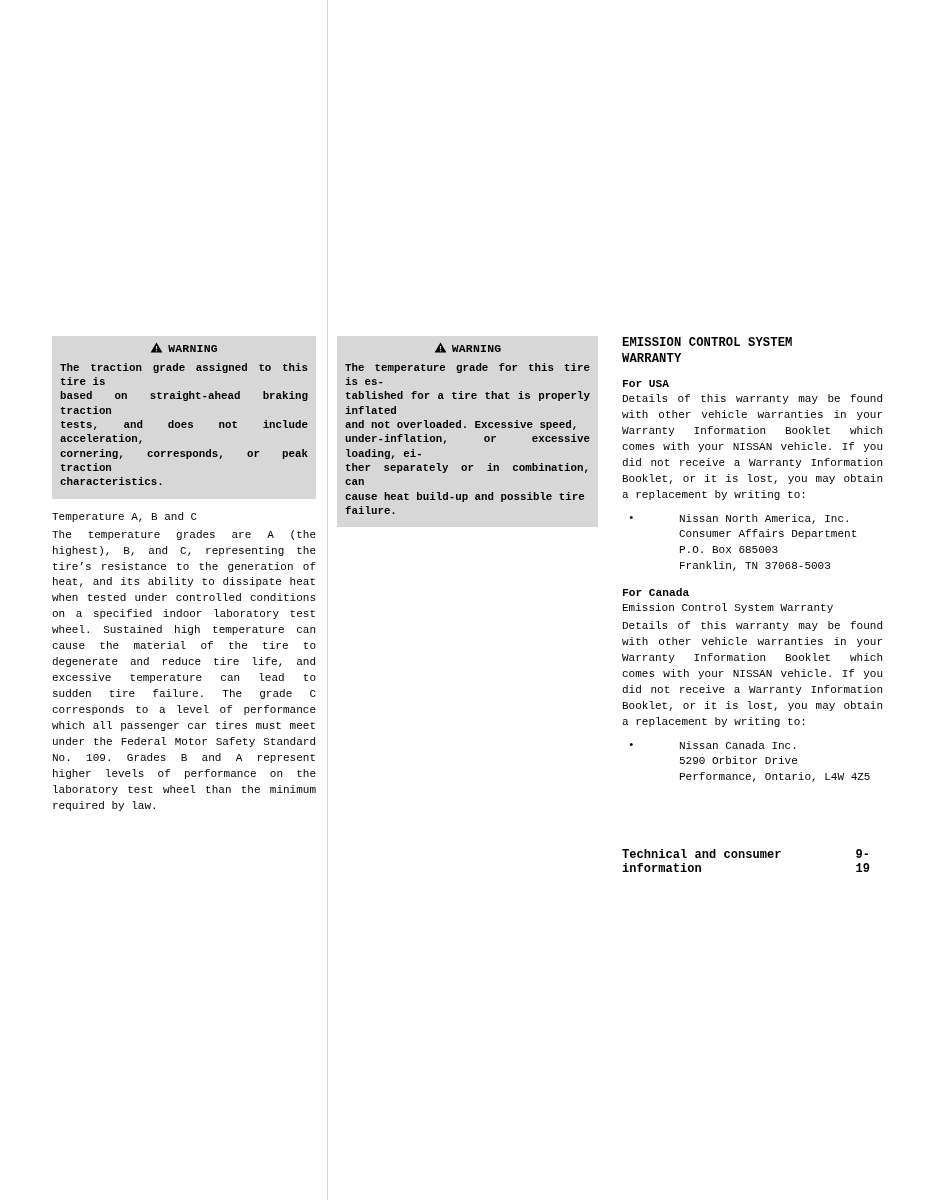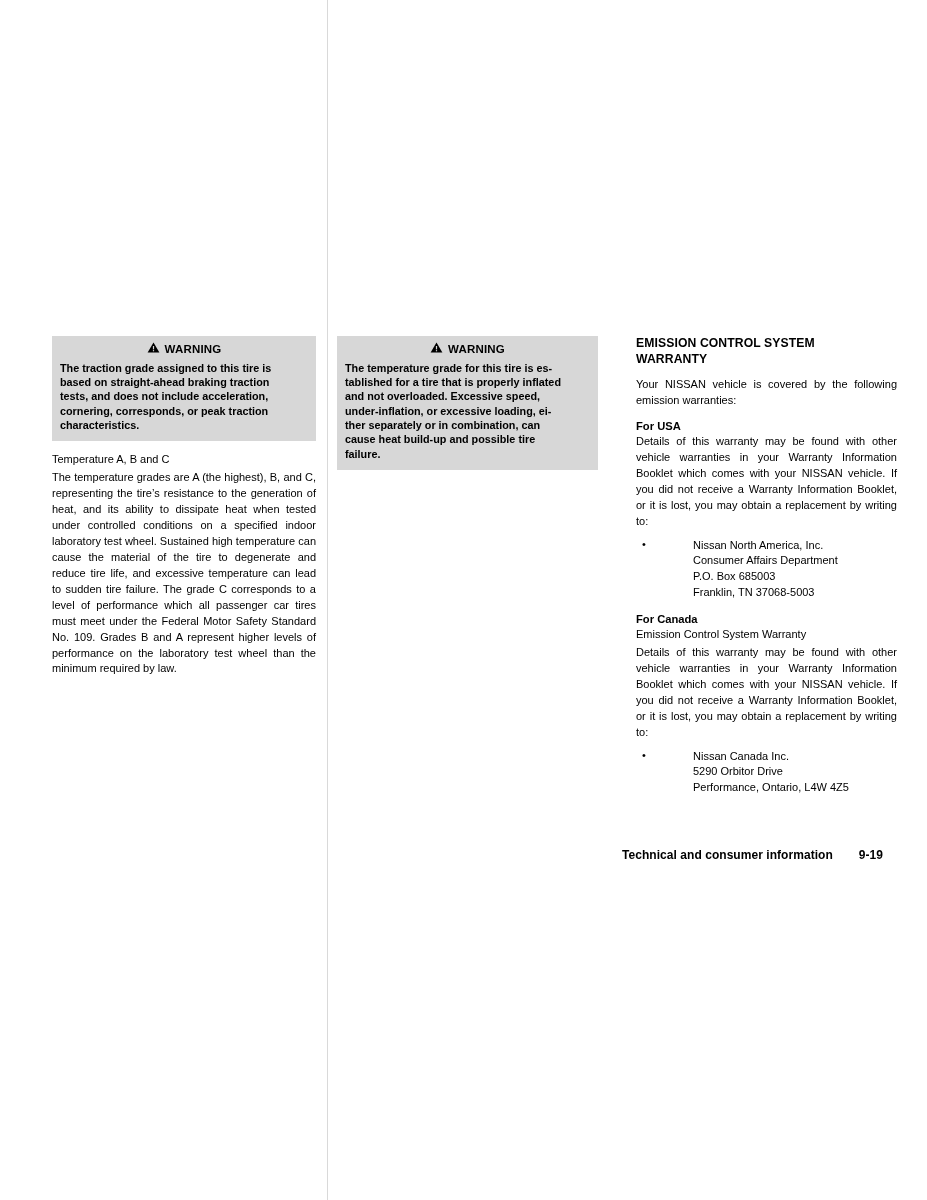--- a/index.html
+++ b/index.html
@@ -12,37 +12,38 @@
     height: 1200px;
     position: relative;
     font-family: "Liberation Sans", sans-serif;
     color: #000000;
   }
   .page {
     position: absolute;
     inset: 0;
     width: 927px;
     height: 1200px;
+    font-family: Liberation Mono, monospace;
   }
   
   .gutter-rule {
     position: absolute;
     left: 327px;
     top: 0;
     width: 1px;
     height: 1200px;
     background: #d9d9d9;
   }
   .col {
     position: absolute;
     top: 336px;
   }
   .col-1 { left: 52px; width: 264px; }
   .col-2 { left: 337px; width: 261px; }
-  .col-3 { left: 636px; width: 261px; }
+  .col-3 { left: 622px; width: 261px; }
 
   .warning-box {
     background: #d7d7d7;
     padding: 6px 8px 9px 8px;
     box-sizing: border-box;
     width: 100%;
   }
   .warning-head {
     display: flex;
     align-items: center;
@@ -198,21 +199,20 @@
 
   </div>
 
   <div class="col col-3" style="top:336px;">
 
     <div class="sect-title">
       <span>EMISSION CONTROL SYSTEM</span><br>
       <span>WARRANTY</span>
     </div>
 
-    <div class="body-text" style="margin-top:4px;">Your NISSAN vehicle is covered by the following emission warranties:</div>
 
     <div class="bold-sub">For USA</div>
 
 
     <div class="body-text">Details of this warranty may be found with other vehicle warranties in your Warranty Information Booklet which comes with your NISSAN vehicle. If you did not receive a Warranty Information Booklet, or it is lost, you may obtain a replacement by writing to:</div>
 
     <ul class="bullet-list">
       <li>
         <span class="addr-line">Nissan North America, Inc.</span>
         <span class="addr-line">Consumer Affairs Department</span>

